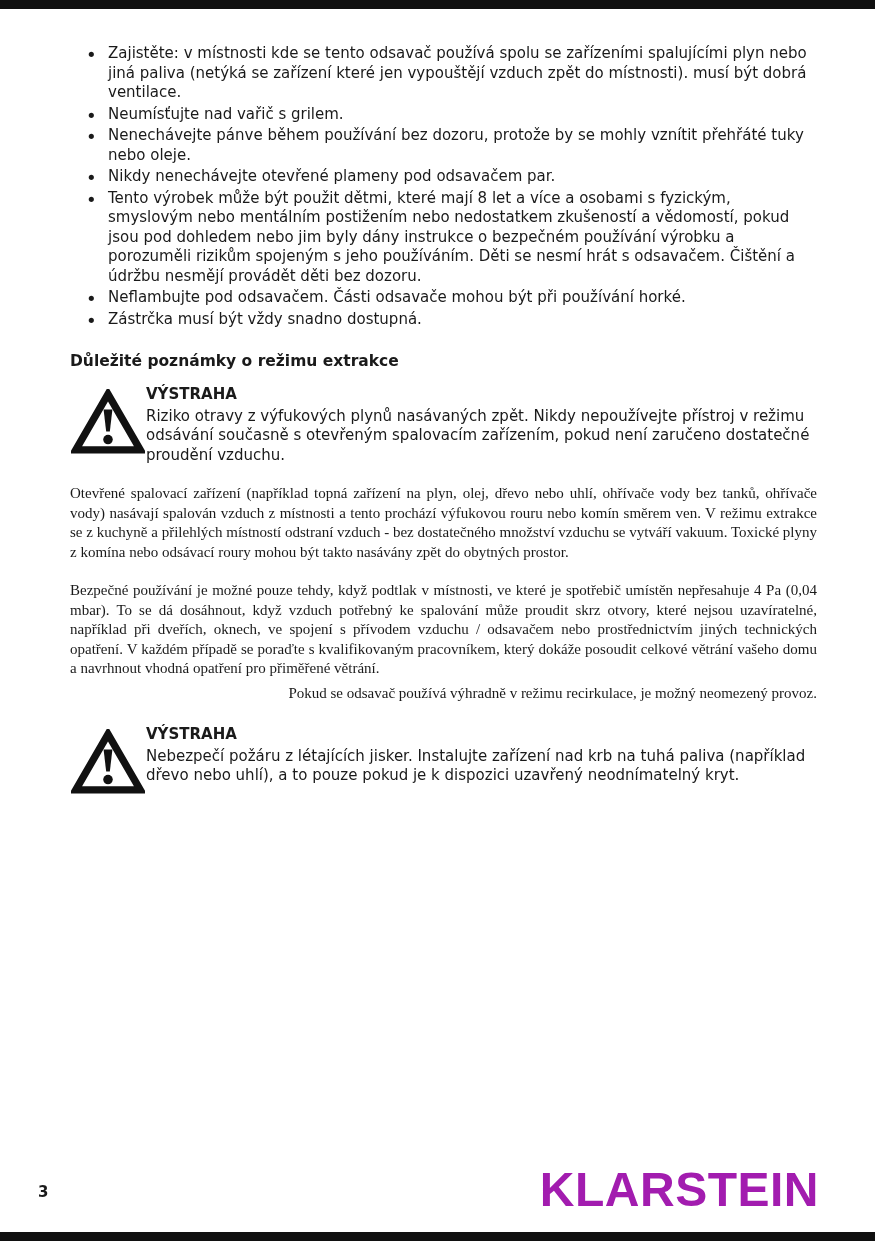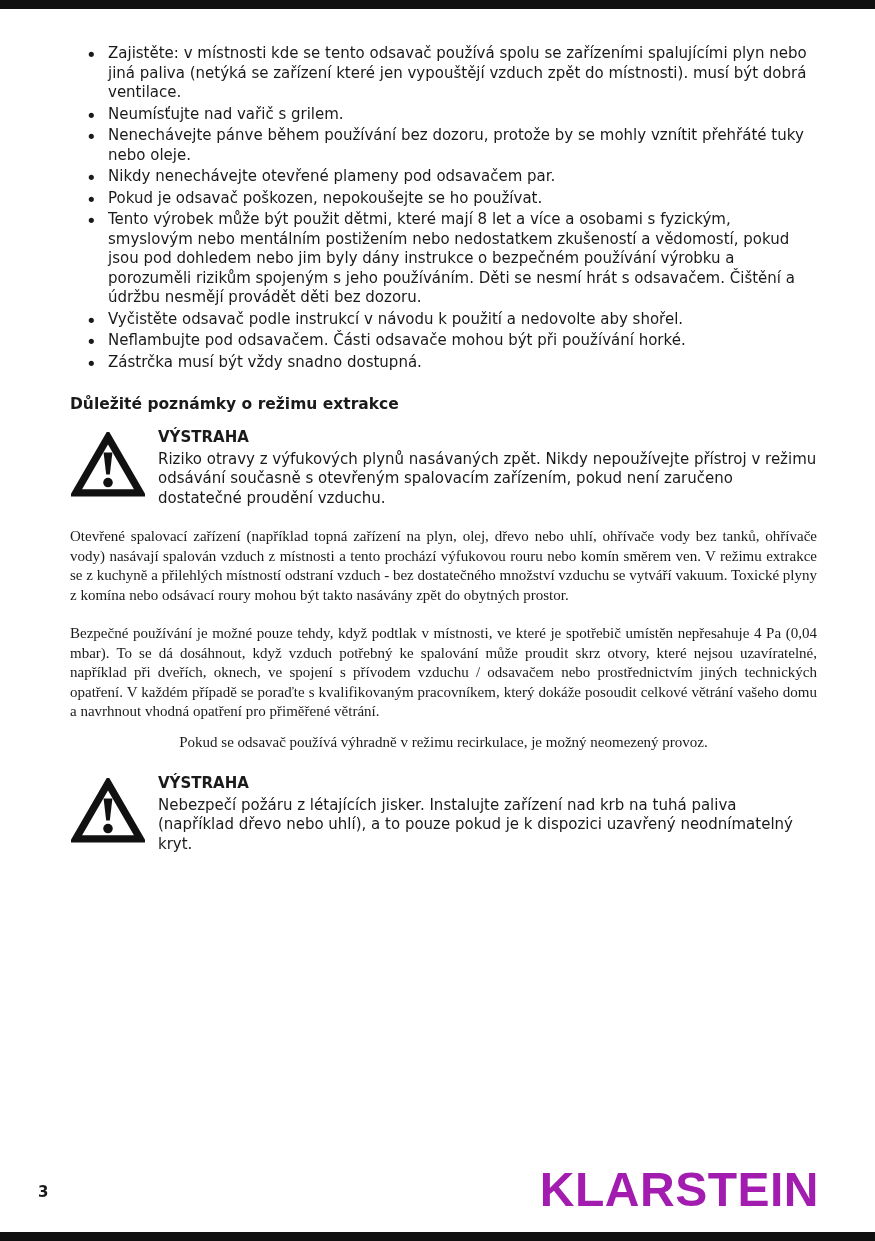--- a/index.html
+++ b/index.html
@@ -42,21 +42,21 @@
   }
 
   h2.section-heading {
     font-size:15.5px;
     font-weight:bold;
     margin:22px 0 14px 0;
   }
 
   .warning {
     display:flex;
-    gap:12px;
+    gap:0;
     margin:12px 0 6px 0;
   }
   .warning .icon-wrap {
     flex:none;
     width:76px;
     display:flex;
     justify-content:center;
     align-items:flex-start;
     padding-top:4px;
   }
@@ -64,21 +64,21 @@
   .warning-title {
     font-weight:bold;
     margin-bottom:2px;
   }
 
   p.para {
     margin-top:19px;
     text-align:justify;
     font-family:Liberation Serif, serif;
   }
-  p.para.no-gap { margin-top:11px; text-align:center; }
+  p.para.no-gap { margin-top:5px; text-align:right; }
 
   .sub-bullets { margin-top:19px; }
   .sub-bullet::before { content:"\2022\00a0 "; }
 
   .page-number {
     position:absolute;
     left:38px; bottom:40px;
     font-size:15px;
     font-weight:bold;
   }
@@ -98,23 +98,21 @@
 <div class="page">
   <div class="edge-bar top"></div>
 
   <div class="content">
 
     <ul class="bullets">
       <li>Zajistěte: v místnosti kde se tento odsavač používá spolu se zařízeními spalujícími plyn nebo jiná paliva (netýká se zařízení které jen vypouštějí vzduch zpět do místnosti). musí být dobrá ventilace.</li>
       <li>Neumísťujte nad vařič s grilem.</li>
       <li>Nenechávejte pánve během používání bez dozoru, protože by se mohly vznítit přehřáté tuky nebo oleje.</li>
       <li>Nikdy nenechávejte otevřené plameny pod odsavačem par.</li>
-      <li>Pokud je odsavač poškozen, nepokoušejte se ho používat.</li>
       <li>Tento výrobek může být použit dětmi, které mají 8 let a více a osobami s fyzickým, smyslovým nebo mentálním postižením nebo nedostatkem zkušeností a vědomostí, pokud jsou pod dohledem nebo jim byly dány instrukce o bezpečném používání výrobku a porozuměli rizikům spojeným s jeho používáním. Děti se nesmí hrát s odsavačem. Čištění a údržbu nesmějí provádět děti bez dozoru.</li>
-      <li>Vyčistěte odsavač podle instrukcí v návodu k použití a nedovolte aby shořel.</li>
       <li>Neflambujte pod odsavačem. Části odsavače mohou být při používání horké.</li>
       <li>Zástrčka musí být vždy snadno dostupná.</li>
     </ul>
 
     <h2 class="section-heading">Důležité poznámky o režimu extrakce</h2>
 
     <div class="warning">
       <div class="icon-wrap">
         <svg width="74" height="66" viewBox="0 0 100 90" aria-hidden="true">
           <path d="M50 7 L94 83 L6 83 Z" fill="none" stroke="#111111" stroke-width="10" stroke-linejoin="miter"></path>

